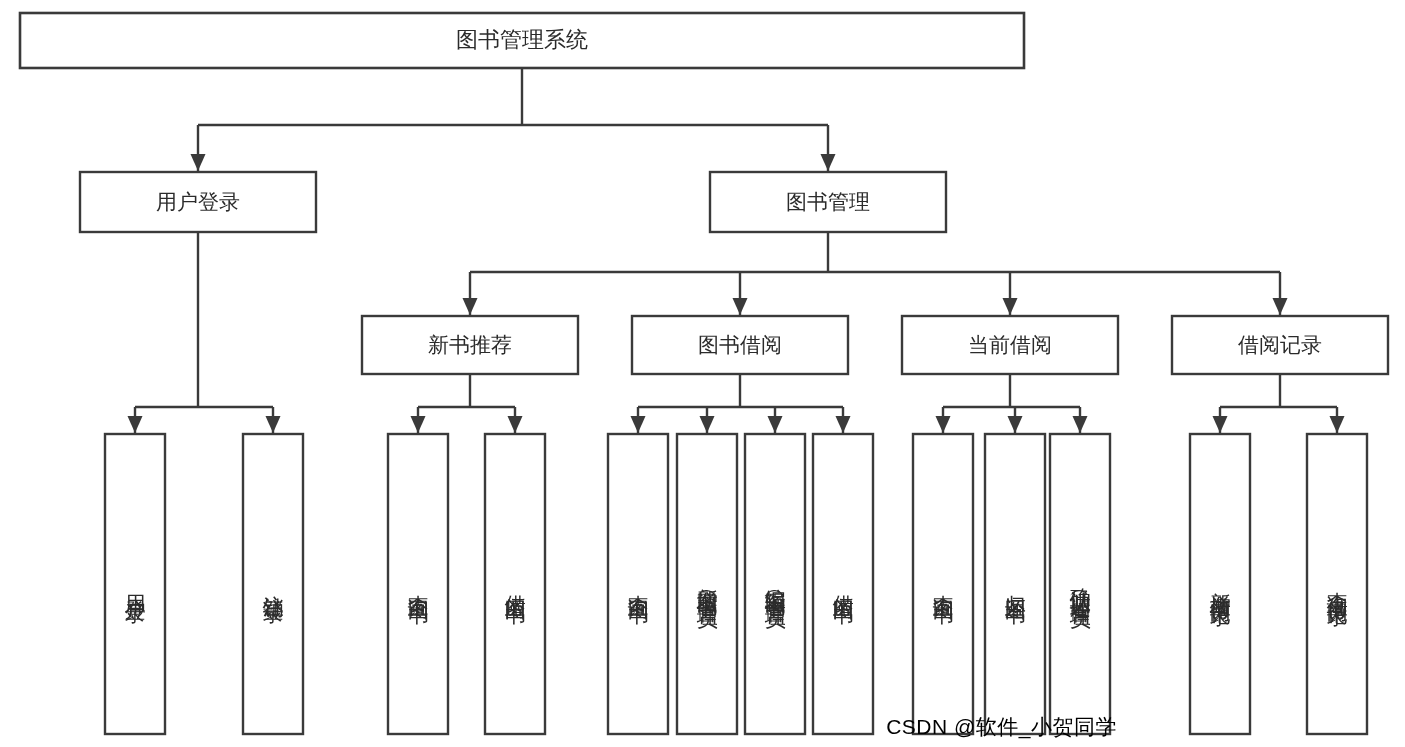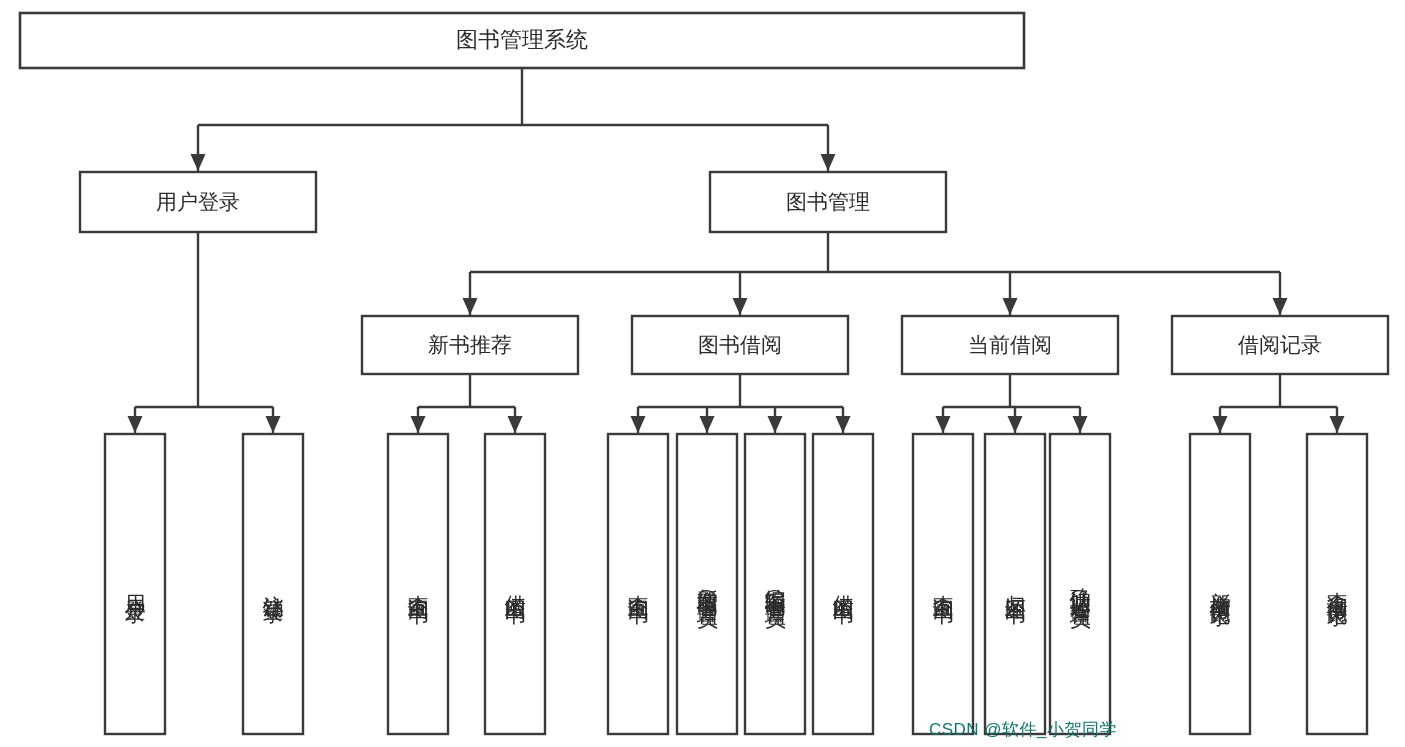--- a/index.html
+++ b/index.html
@@ -70,22 +70,22 @@
     line-height: 1.08;
     letter-spacing: 3px;
     color: #2b2b2b;
     white-space: nowrap;
   }
   .watermark {
     position: absolute;
     right: 12px;
     bottom: 6px;
     font-family: "Liberation Sans", "DejaVu Sans", sans-serif;
-    font-size: 17px;
-    color: #0f766e;
+    font-size: 21px;
+    color: #000000;
     letter-spacing: 0.5px;
     user-select: none;
   }
 </style>
 </head>
 <body>
 
 <div id="diagram-root">
 
   <svg class="diagram-canvas" viewBox="0 0 1405 747">

